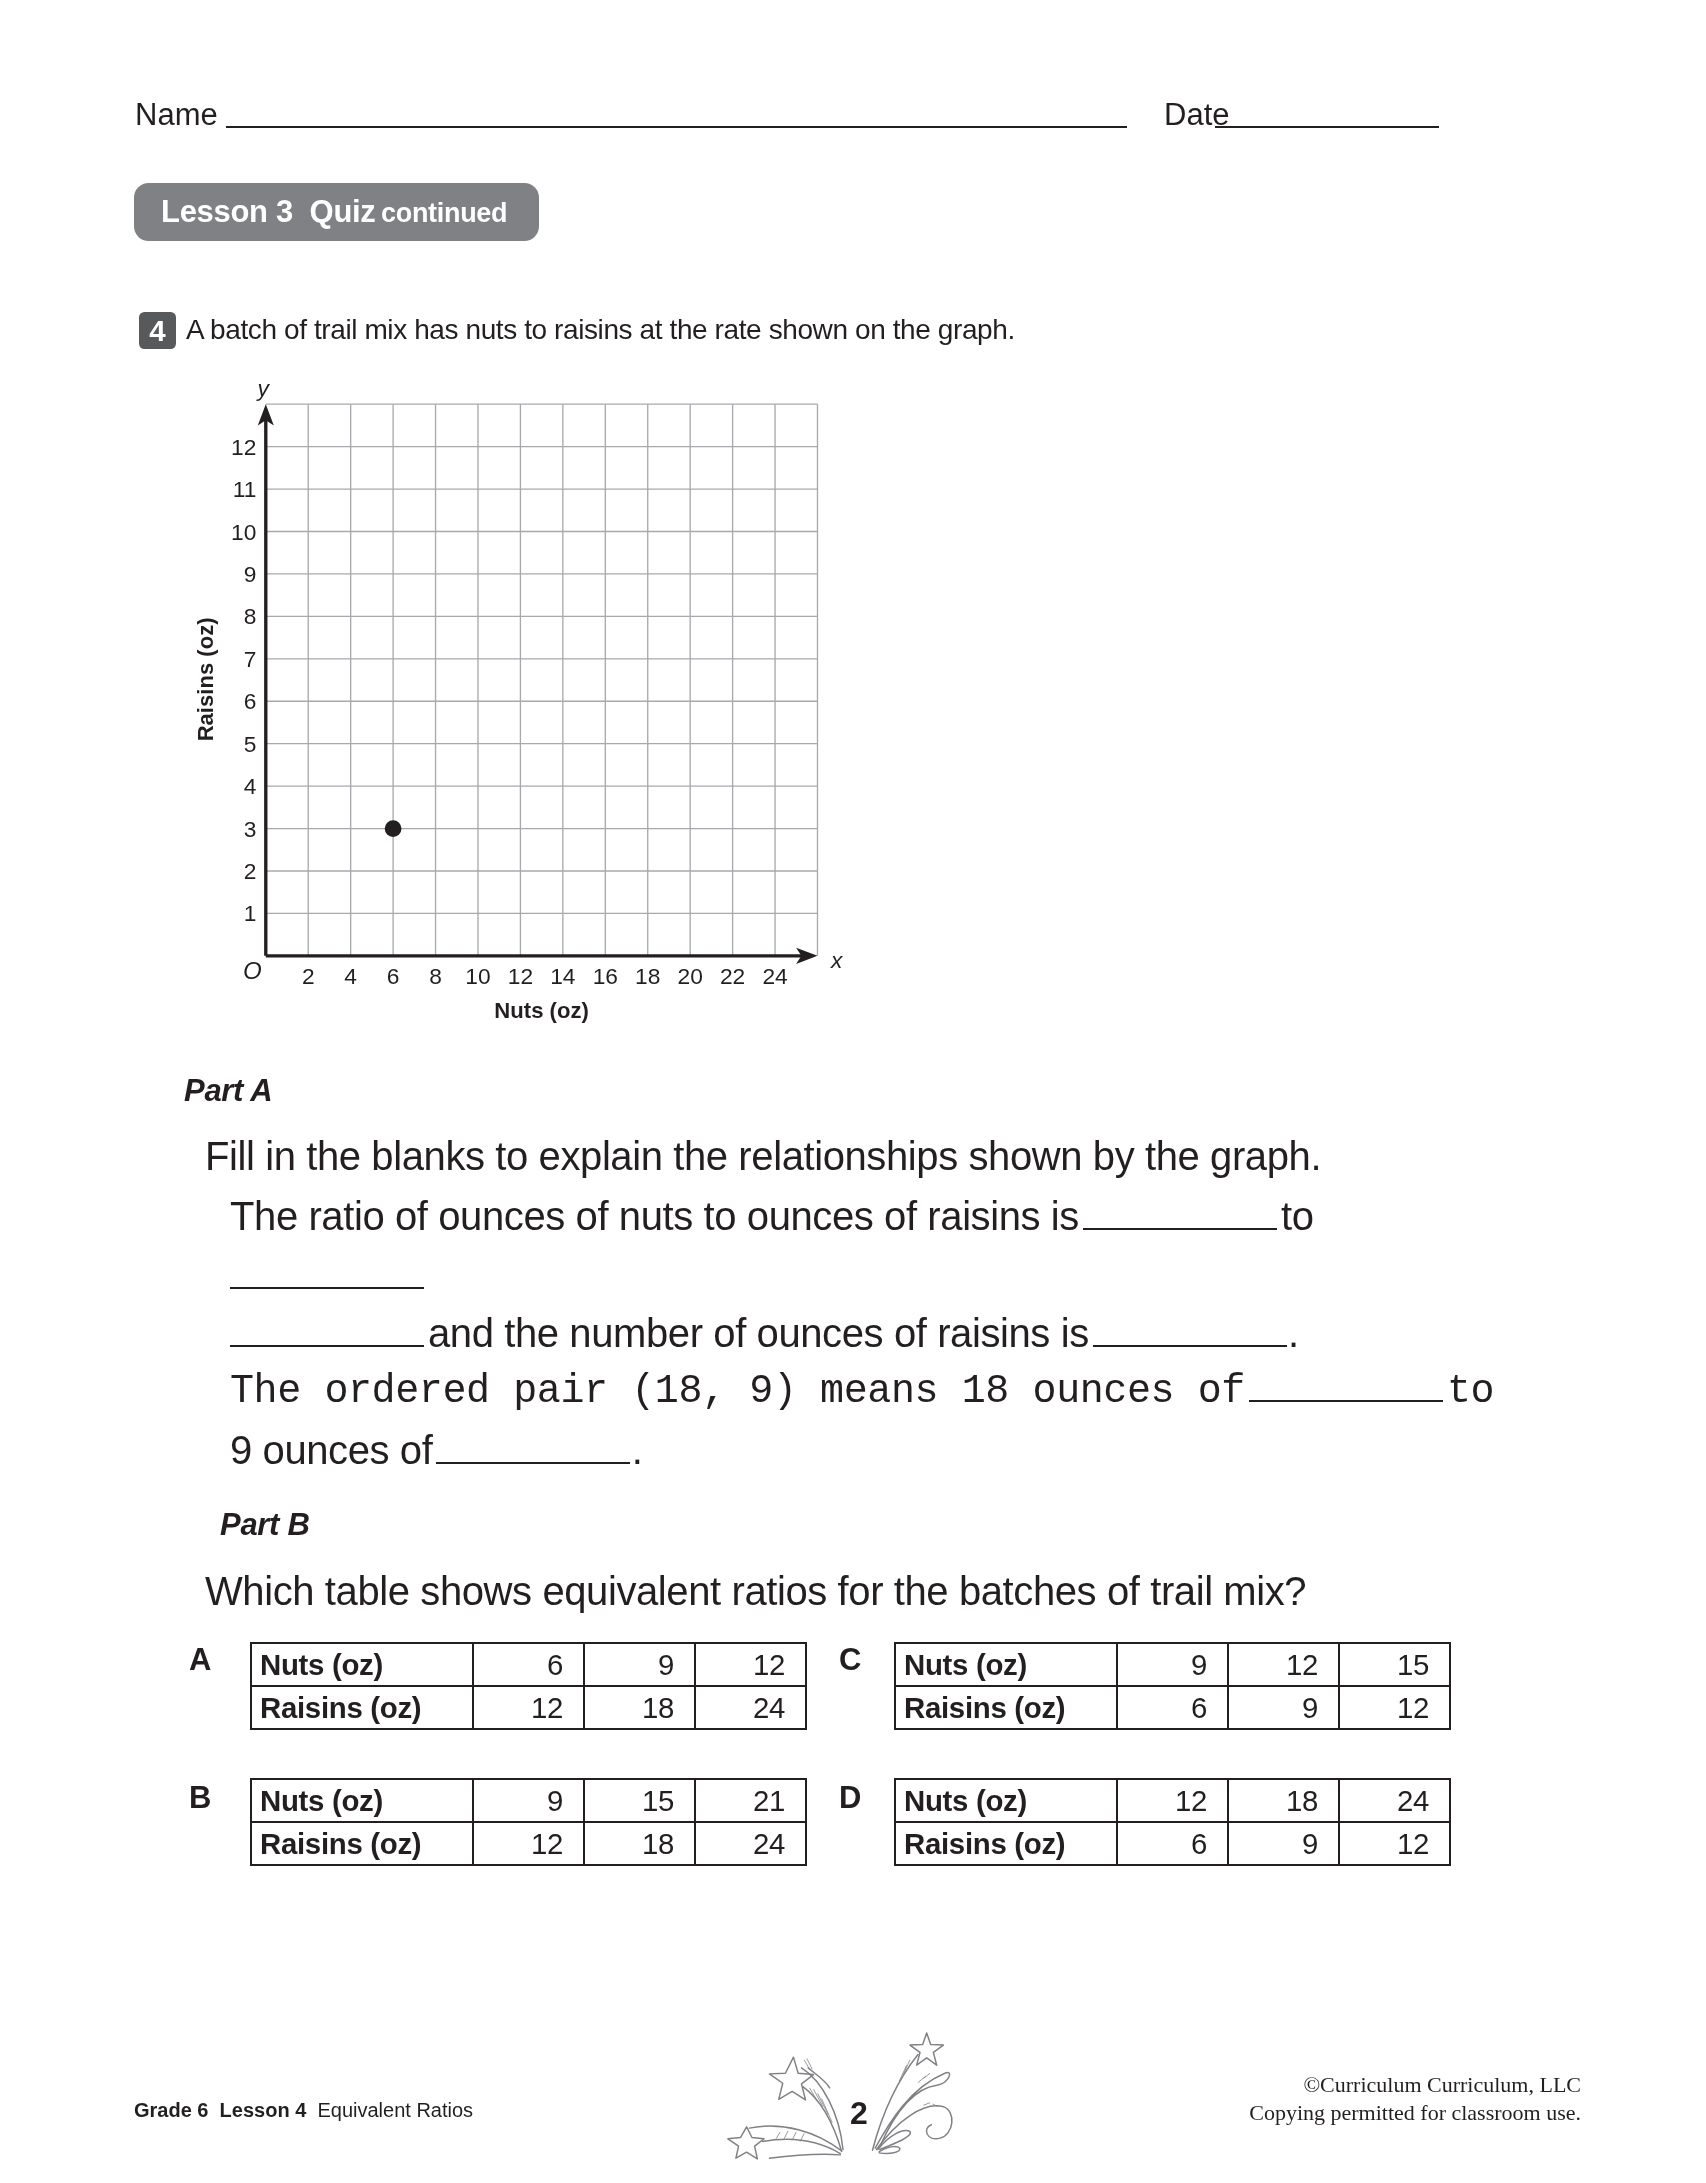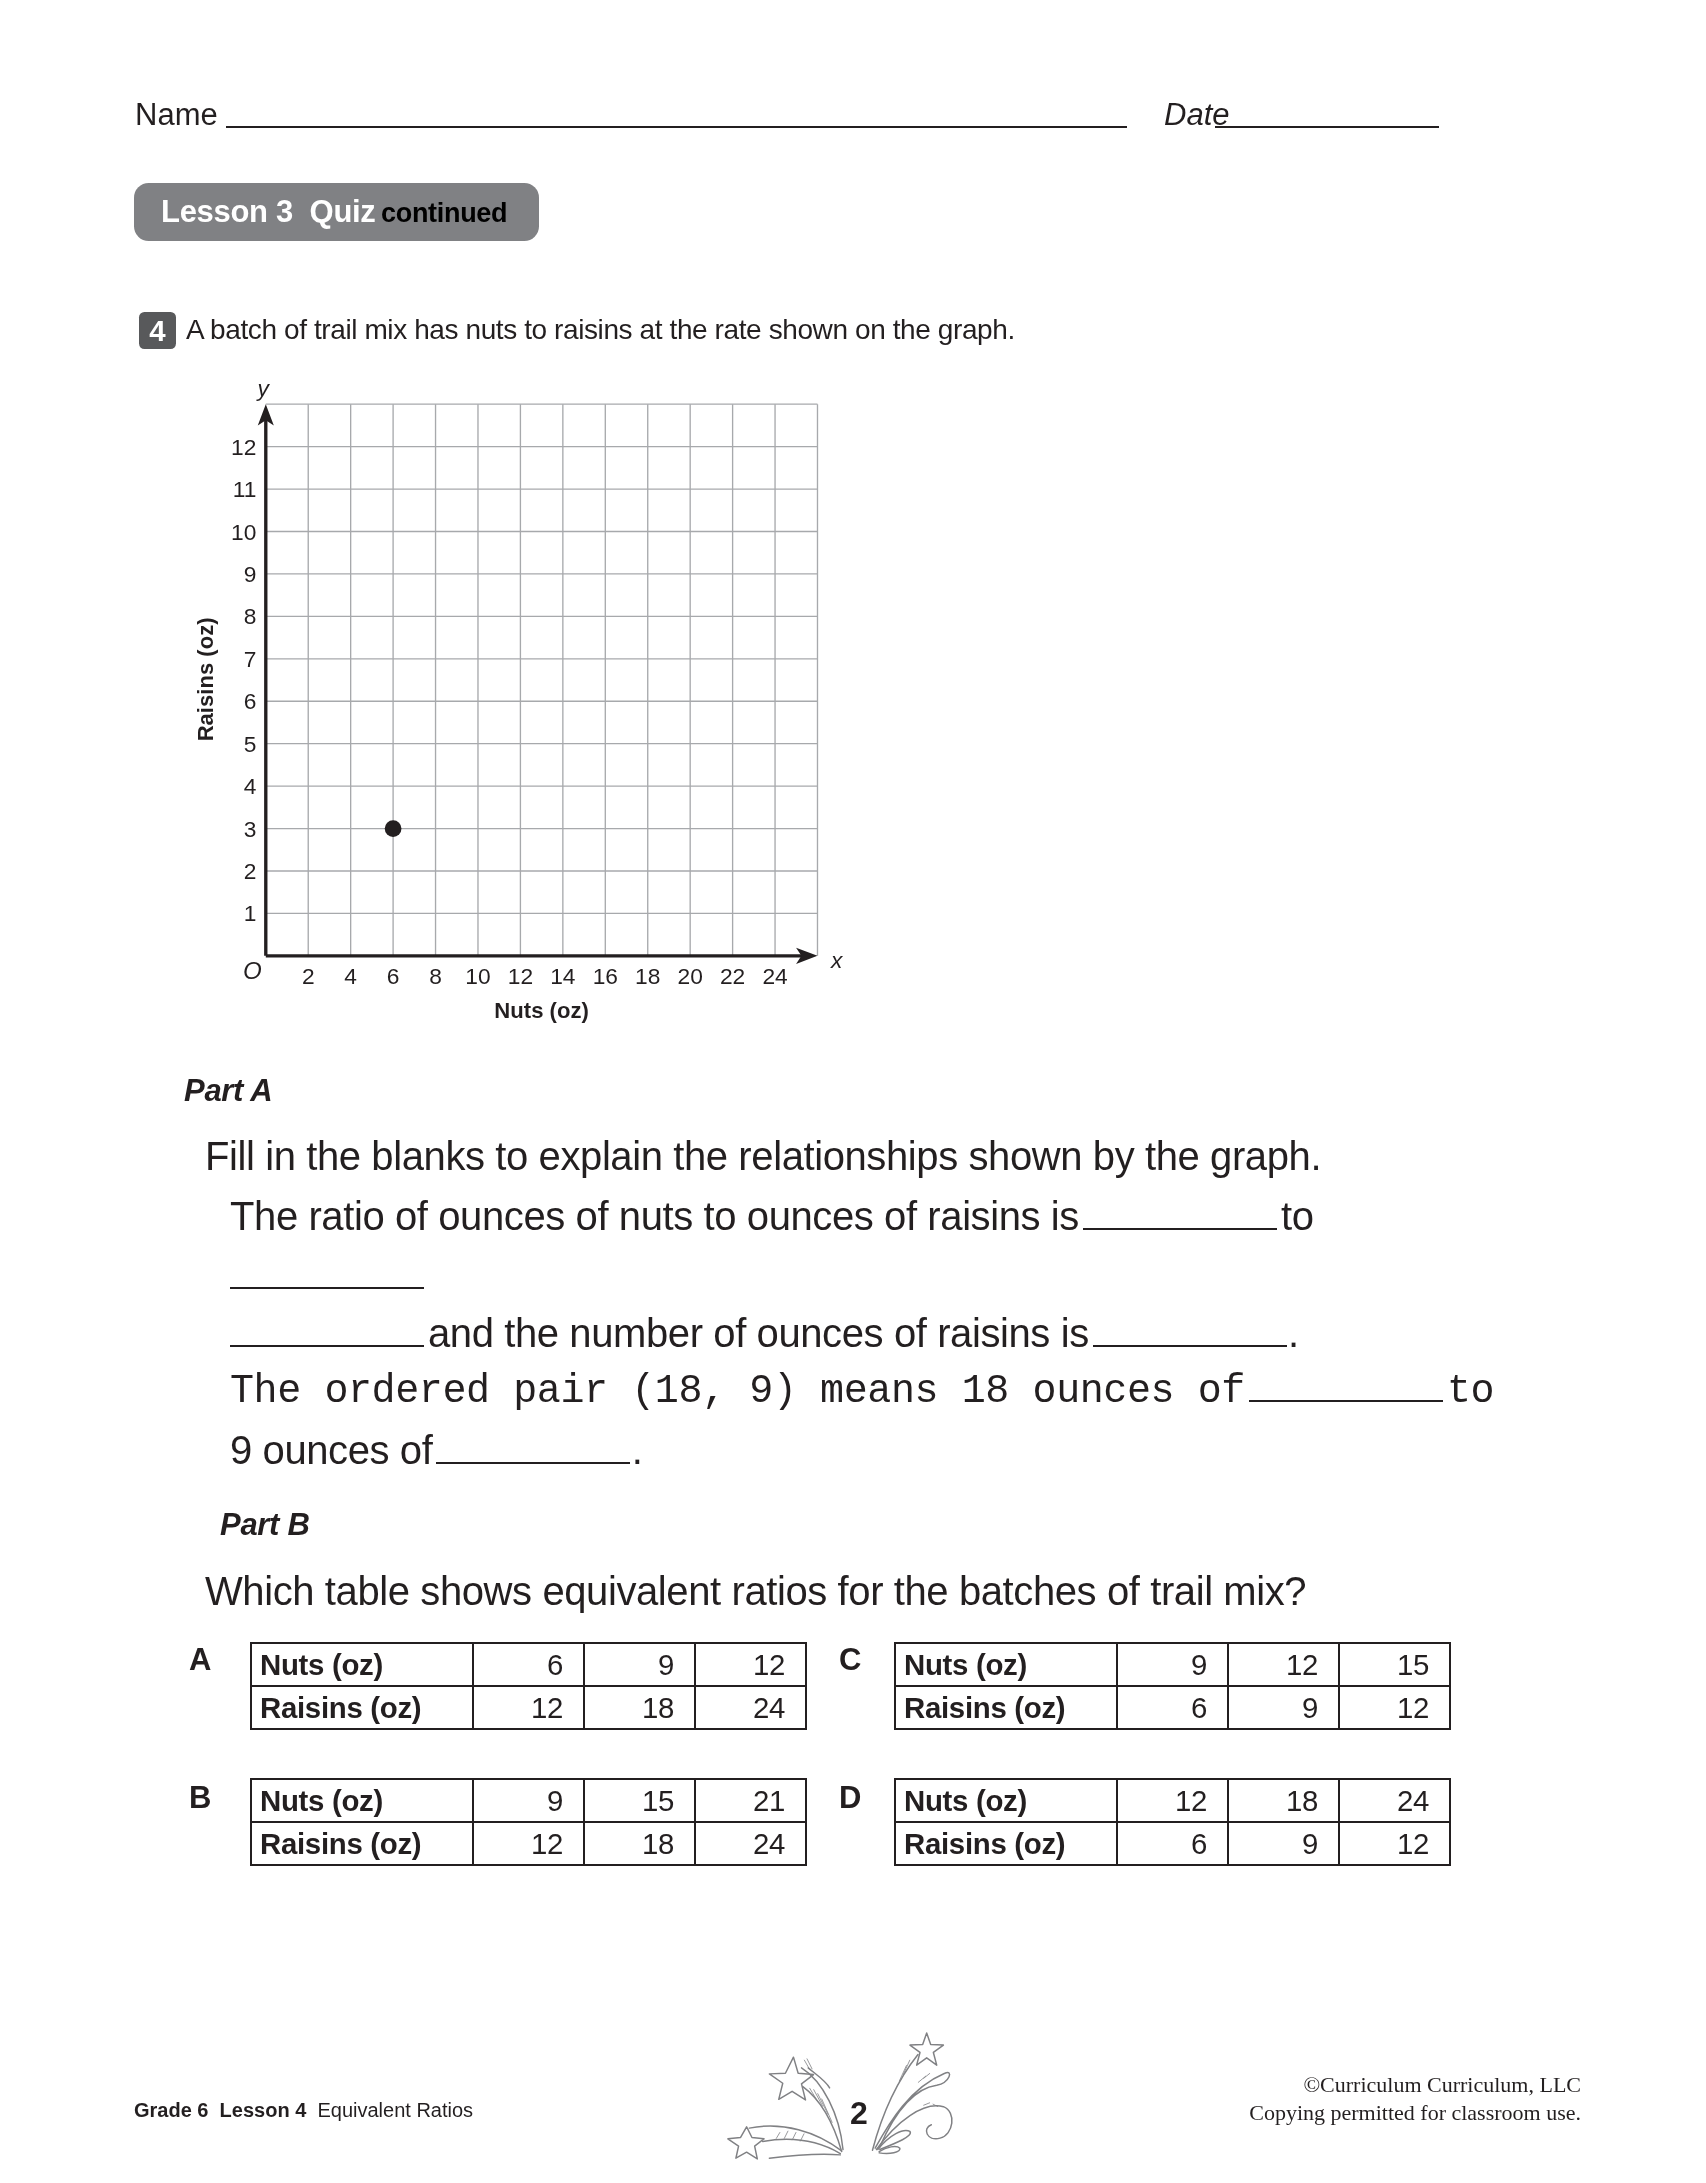--- a/index.html
+++ b/index.html
@@ -6,21 +6,21 @@
   body { width: 1707px; height: 2183px; position: relative; overflow: hidden;
          font-family: "Liberation Sans", "DejaVu Sans", sans-serif; color: #231f20; }
   .abs { position: absolute; white-space: nowrap; }
   .hdr-label { font-size: 31px; line-height: 1; }
   .write-line { position: absolute; height: 0; border-top: 2px solid #231f20; }
 
   .banner { position: absolute; left: 134px; top: 183px; width: 405px; height: 58px;
             background: #808184; border-radius: 14.7px; }
   .banner-text { position: absolute; left: 27px; top: 12.7px; font-size: 31px; font-weight: bold;
                  color: #ffffff; letter-spacing: -0.3px; white-space: nowrap; line-height: 1.05; }
-  .banner-cont { color: #000000; font-size: 27px; margin-left: 5.4px; }
+  .banner-cont { color: #ffffff; font-size: 27px; margin-left: 5.4px; }
 
   .q-badge { position: absolute; left: 139px; top: 312px; width: 37px; height: 37px;
              background: #58595b; border-radius: 5.4px; color: #fff; font-weight: bold;
              font-size: 29.4px; text-align: center; line-height: 37px; }
   .q-text { font-size: 28px; line-height: 1; letter-spacing: -0.4px; }
 
   .part-head { font-size: 31px; font-weight: bold; font-style: italic; letter-spacing: -0.3px; line-height: 1; }
   .body-text { font-size: 40px; line-height: 1; letter-spacing: -0.4px; margin-left: 21px; }
   .blank { display: inline-block; width: 194px; border-bottom: 2px solid #231f20; height: 27px;
            vertical-align: baseline; margin: 0 4px; }
@@ -38,21 +38,21 @@
   .footer-left b { font-weight: bold; }
   .page-num { font-size: 32px; font-weight: bold; line-height: 1; }
   .copyright { font-family: "Liberation Serif", "DejaVu Serif", serif; font-size: 22px;
                line-height: 28px; text-align: right; }
 </style>
 </head>
 <body>
 
 <div class="abs hdr-label" style="left:135px; top:99px;">Name</div>
 <div class="write-line" style="left:226px; top:126px; width:901px;"></div>
-<div class="abs hdr-label" style="left:1164px; top:99px;font-style:italic;">Date</div>
+<div class="abs hdr-label" style="left:1164px; top:99px;">Date</div>
 <div class="write-line" style="left:1215px; top:126px; width:224px;"></div>
 
 <div class="banner">
   <div class="banner-text">
     <span style="white-space:pre;">Lesson 3  Quiz</span><span class="banner-cont">continued</span>
   </div>
 </div>
 
 <div class="q-badge">4</div>
 <div class="abs q-text" style="left:186px; top:316px;">A batch of trail mix has nuts to raisins at the rate shown on the graph.</div>

